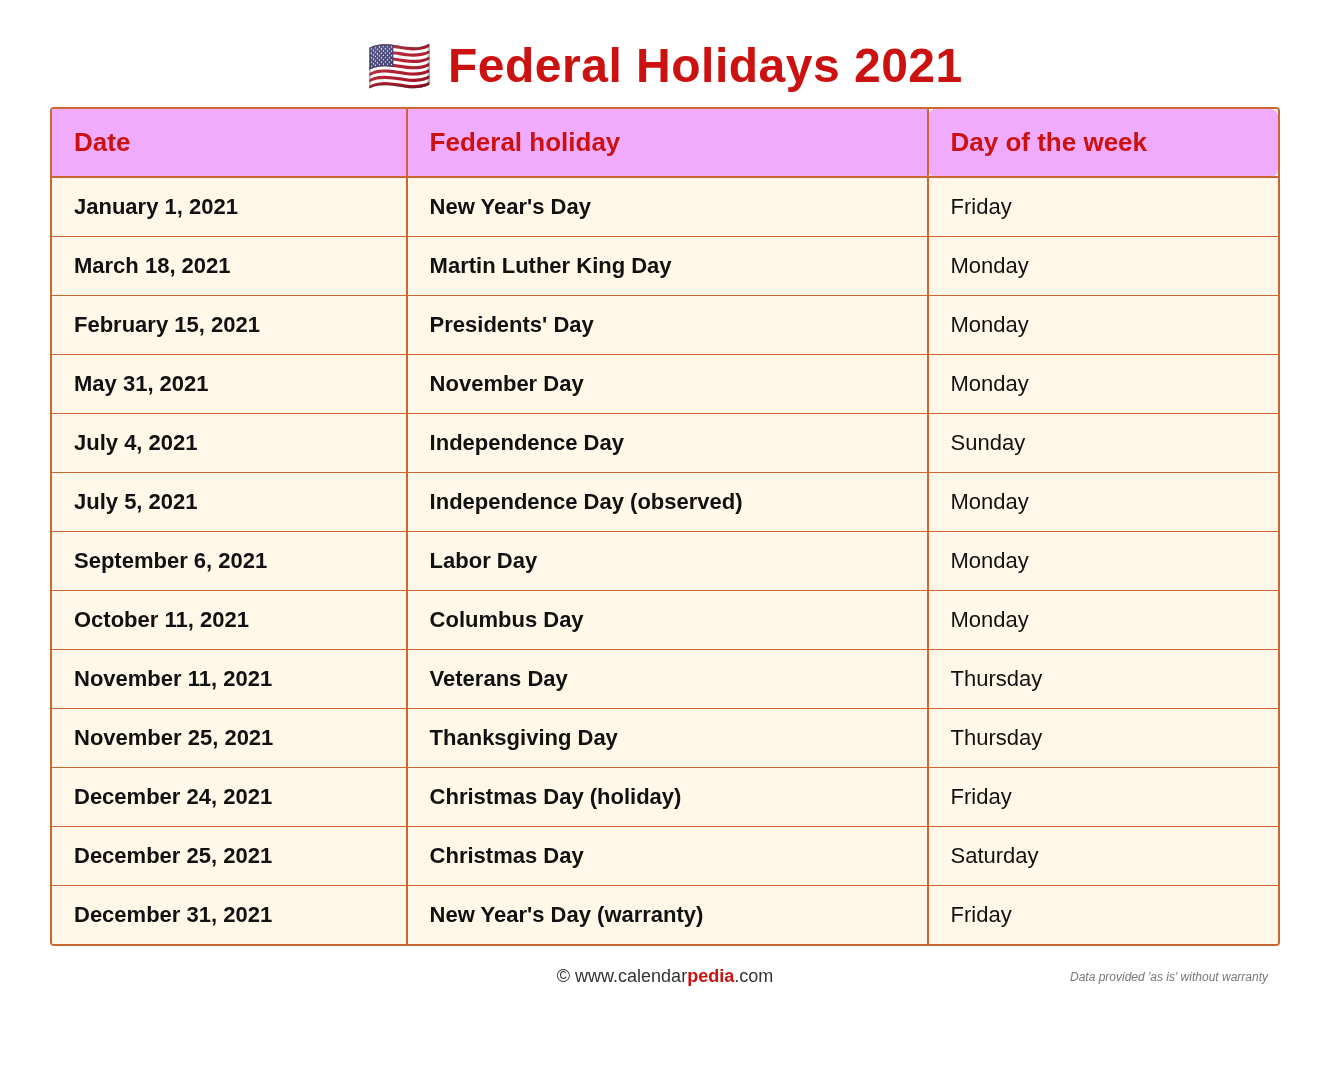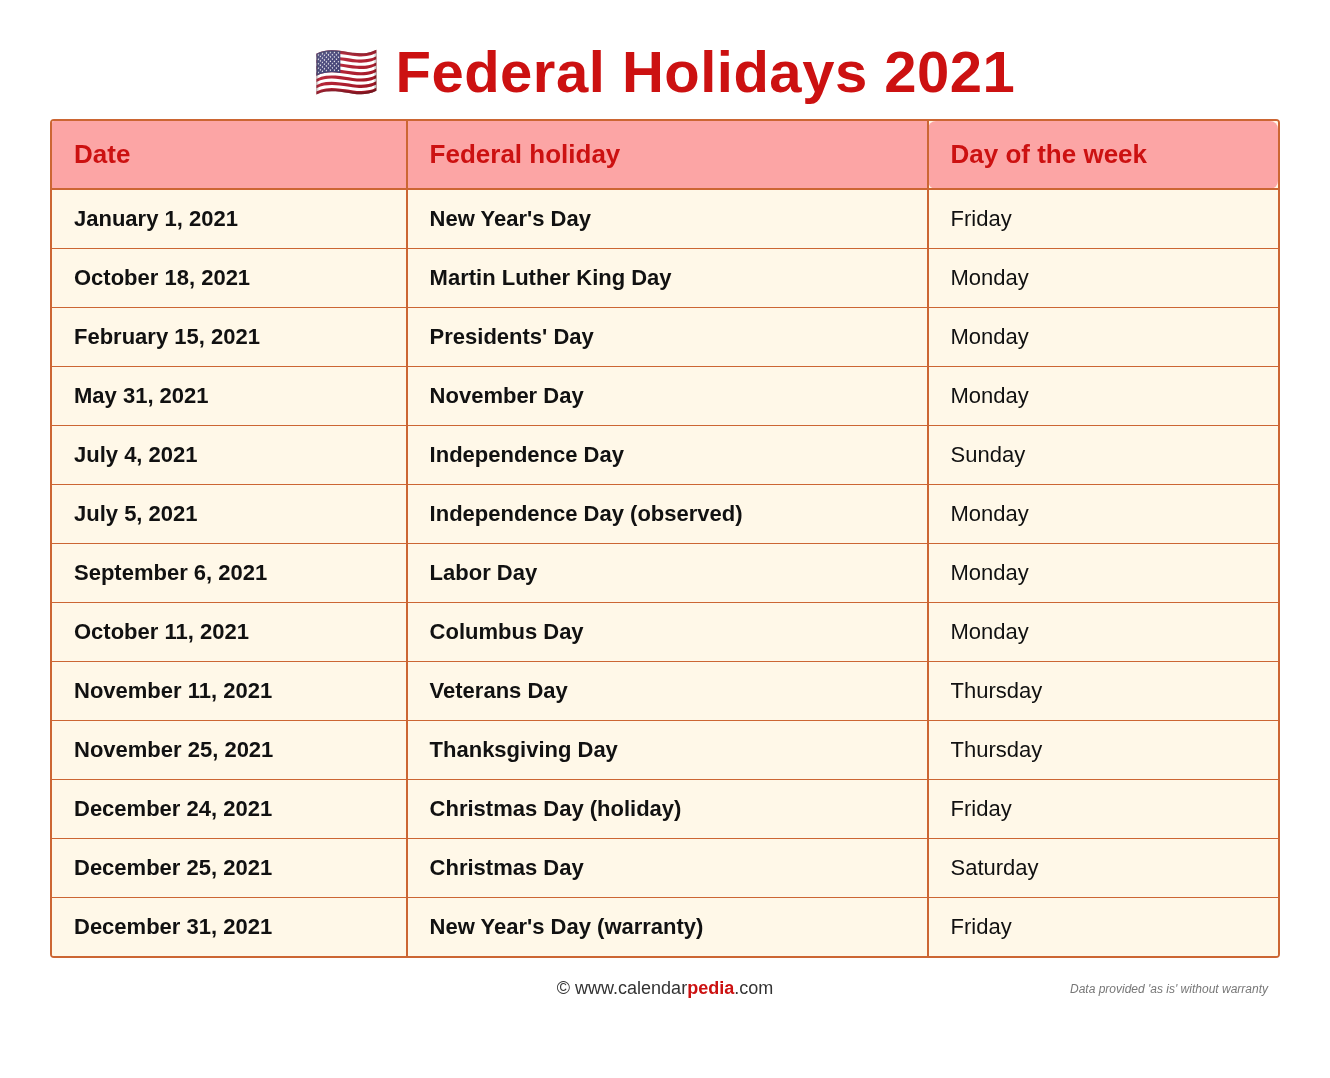--- a/index.html
+++ b/index.html
@@ -30,42 +30,42 @@
       padding: 18px 0 14px 0;
       gap: 16px;
     }
 
     .flag-icon {
       font-size: 52px;
       line-height: 1;
     }
 
     .page-title {
-      font-size: 58px;
+      font-size: 48px;
       font-weight: bold;
       color: #cc1111;
       font-family: Arial, sans-serif;
       letter-spacing: 0.5px;
     }
 
     .table-wrapper {
       border: 2px solid #cc6633;
       border-radius: 4px;
       overflow: hidden;
       margin-bottom: 10px;
     }
 
     table {
       width: 100%;
       border-collapse: collapse;
       background: #fff8e8;
     }
 
     thead tr {
-      background: #fca5a5;
+      background: #f0abfc;
     }
 
     thead th {
       padding: 18px 22px;
       text-align: left;
       font-size: 26px;
       font-weight: bold;
       color: #cc1111;
       border-bottom: 2px solid #cc6633;
       border-right: 2px solid #cc6633;
@@ -151,21 +151,21 @@
           <th>Day of the week</th>
         </tr>
       </thead>
       <tbody id="table-body">
       <tr>
             <td>January 1, 2021</td>
             <td>New Year's Day</td>
             <td>Friday</td>
           </tr>
           <tr>
-            <td>October 18, 2021</td>
+            <td>March 18, 2021</td>
             <td>Martin Luther King Day</td>
             <td>Monday</td>
           </tr>
           <tr>
             <td>February 15, 2021</td>
             <td>Presidents' Day</td>
             <td>Monday</td>
           </tr>
           <tr>
             <td>May 31, 2021</td>

